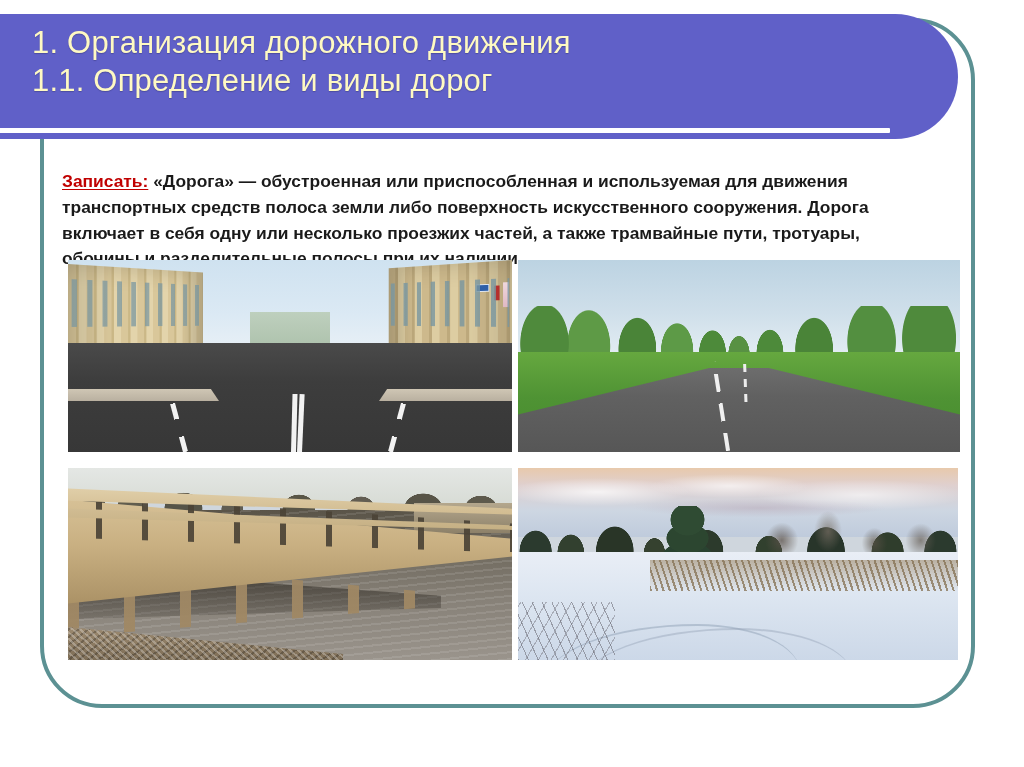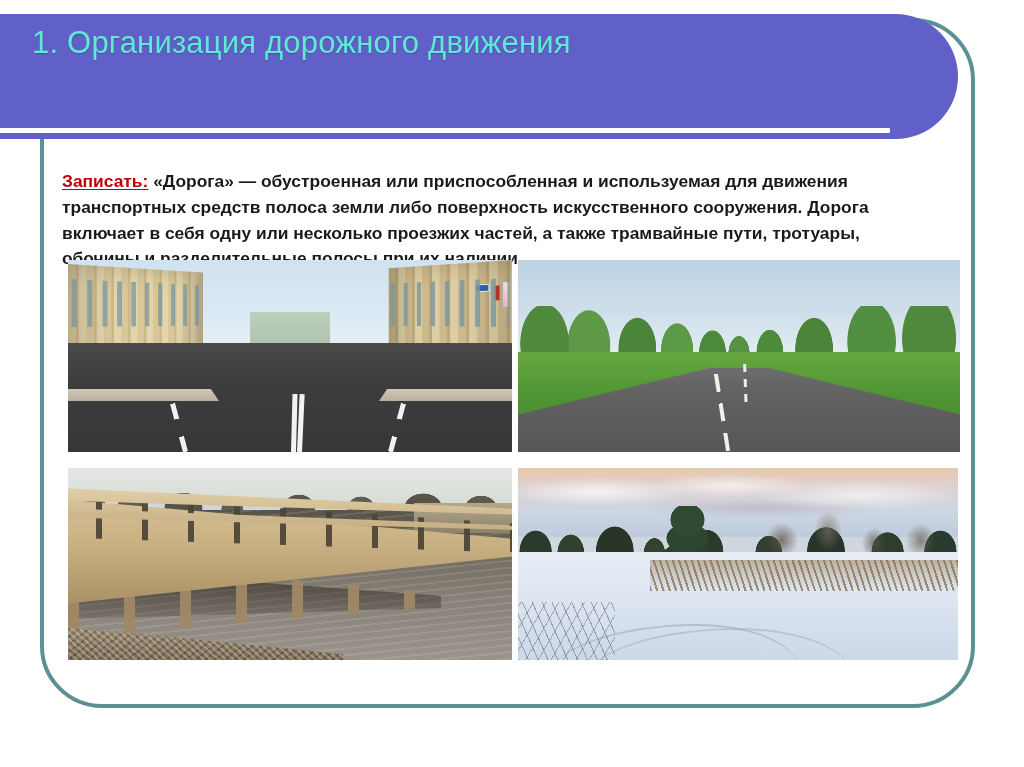--- a/index.html
+++ b/index.html
@@ -47,21 +47,21 @@
     border-radius: 0 70px 70px 0;
     box-shadow: 0 0 0 0 rgba(0,0,0,0);
   }
   .header-inner {
     position: absolute;
     left: 72px;
     top: 10px;
     right: 60px;
   }
   .title-line {
-    color: #5eead4;
+    color: #fef9c3;
     font-size: 31px;
     line-height: 38px;
     font-weight: 400;
     letter-spacing: 0.2px;
     white-space: nowrap;
     text-shadow: 0 1px 1px rgba(40,40,90,0.35);
   }
   .header-rule {
     position: absolute;
     left: 30px;
@@ -382,20 +382,21 @@
 </head>
 <body>
 
 <div class="slide">
 
   <div class="frame-border"></div>
 
   <div class="header-pill">
     <div class="header-inner">
       <div class="title-line">1. Организация дорожного движения</div>
+      <div class="title-line">1.1. Определение и виды дорог</div>
     </div>
     <div class="header-rule"></div>
   </div>
 
   <p class="body-text">
     <span class="kw-record">Записать:</span><span> «Дорога» — обустроенная или приспособленная и используемая для движения транспортных средств полоса земли либо поверхность искусственного сооружения. Дорога включает в себя одну или несколько проезжих частей, а также трамвайные пути, тротуары, обочины и разделительные полосы при их наличии.</span>
   </p>
 
   <div class="photo" id="photo-city">
     <div class="scene">

